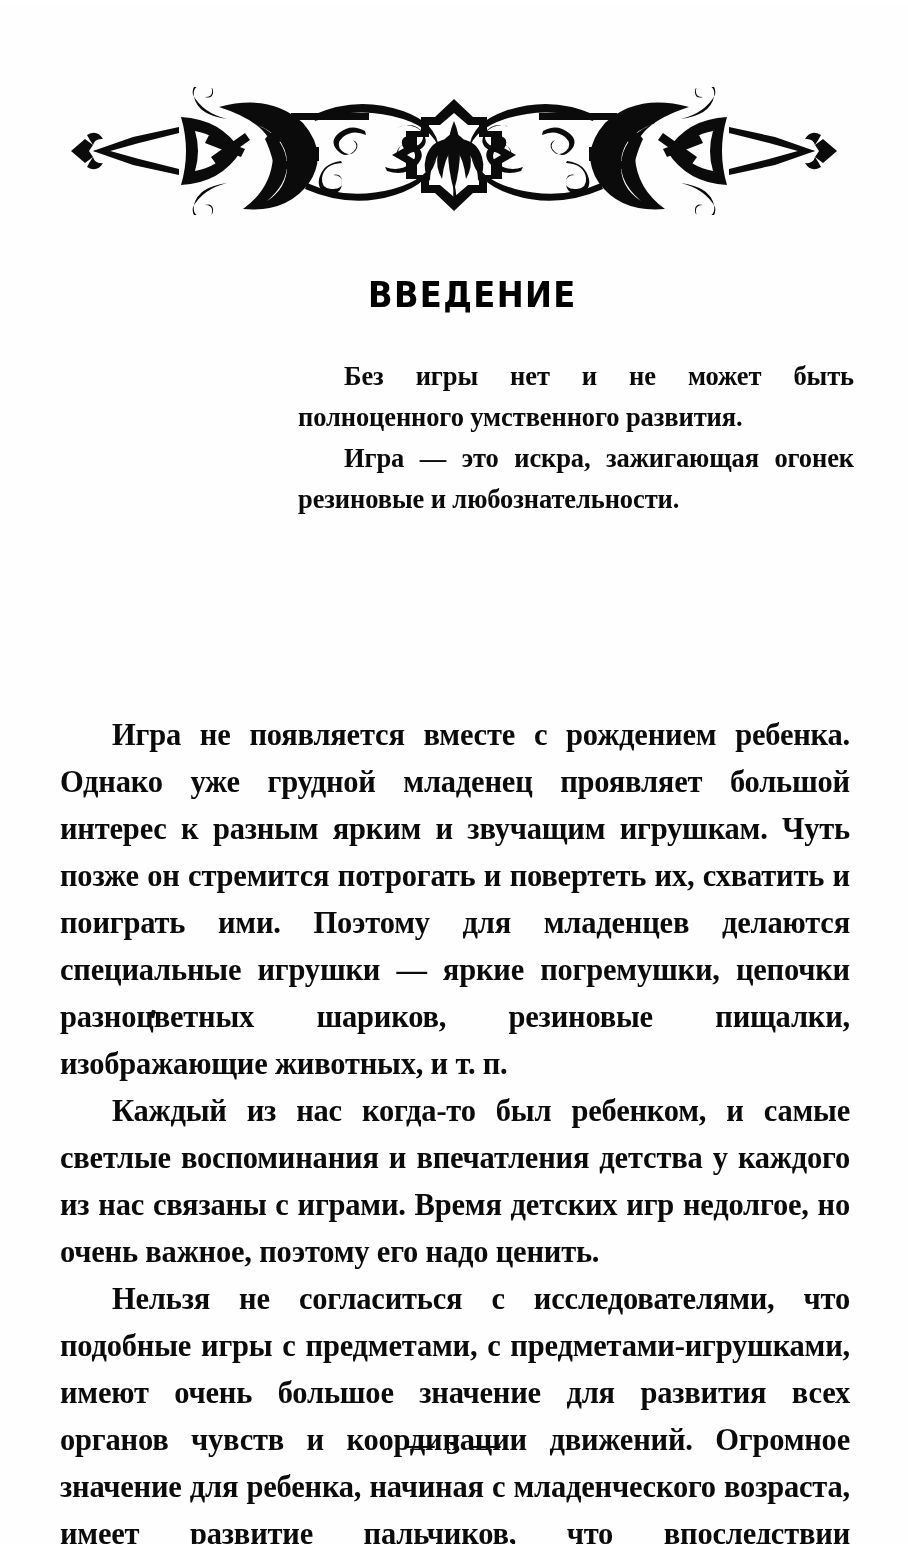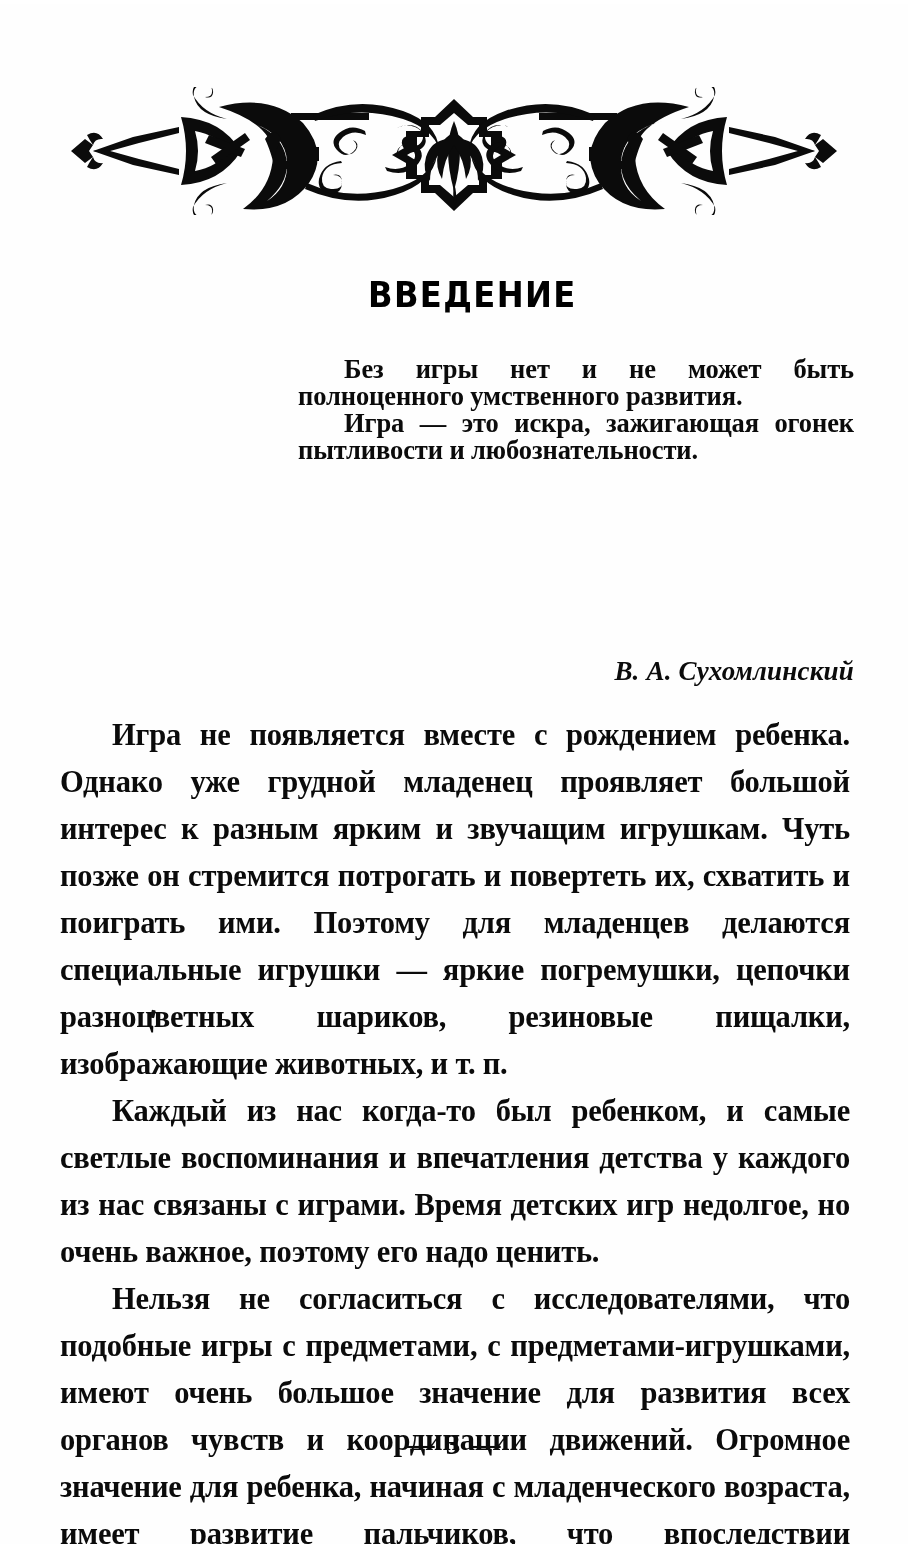--- a/index.html
+++ b/index.html
@@ -53,21 +53,21 @@
     white-space: nowrap;
   }
 
   
   .epigraph {
     position: absolute;
     left: 298px;
     top: 352px;
     width: 556px;
     font-size: 26.5px;
-    line-height: 27px;
+    line-height: 41px;
     text-align: justify;
     text-justify: inter-word;
     font-weight: 700;
     letter-spacing: -0.1px;
   }
   .epigraph p {
     margin: 0;
     text-indent: 46px;
   }
   .epigraph p:last-of-type {
@@ -202,23 +202,22 @@
           <path d="M318 84 q18 6 30 -6 q9 -10 1 -18 q-9 -9 -17 -1 q-7 7 1 13 q-8 -3 -4 -10 q6 -8 14 0 q7 8 -2 15 q-11 8 -25 3 Z"></path>
         </g>
       </g>
     </svg>
   </div>
 
   <div class="chapter-title">ВВЕДЕНИЕ</div>
 
   <div class="epigraph">
     <p>Без игры нет и не может быть полноценного умственного развития.</p>
-    <p>Игра — это искра, зажигающая огонек пытливости и любознательности.</p>
+    <p>Игра — это искра, зажигающая огонек резиновые и любознательности.</p>
   </div>
-  <div class="epigraph-source">В. А. Сухомлинский</div>
 
   <div class="body-text">
     <p>Игра не появляется вместе с рождением ребенка. Однако уже грудной младенец проявляет большой интерес к разным ярким и звучащим игрушкам. Чуть позже он стремится потрогать и повертеть их, схватить и поиграть ими. Поэтому для младенцев делаются специальные игрушки — яркие погремушки, цепочки разноцветных шариков, резиновые пищалки, изображающие животных, и т. п.</p>
     <p>Каждый из нас когда-то был ребенком, и самые светлые воспоминания и впечатления детства у каждого из нас связаны с играми. Время детских игр недолгое, но очень важное, поэтому его надо ценить.</p>
     <p>Нельзя не согласиться с исследователями, что подобные игры с предметами, с предметами-игрушками, имеют очень большое значение для развития всех органов чувств и координации движений. Огромное значение для ребенка, начиная с младенческого возраста, имеет развитие пальчиков, что впоследствии сказывается на развитии мелкой моторики, речи, а это</p>
   </div>
 
   <div class="speck"></div>
 
   <div class="folio">— 3 —</div>

